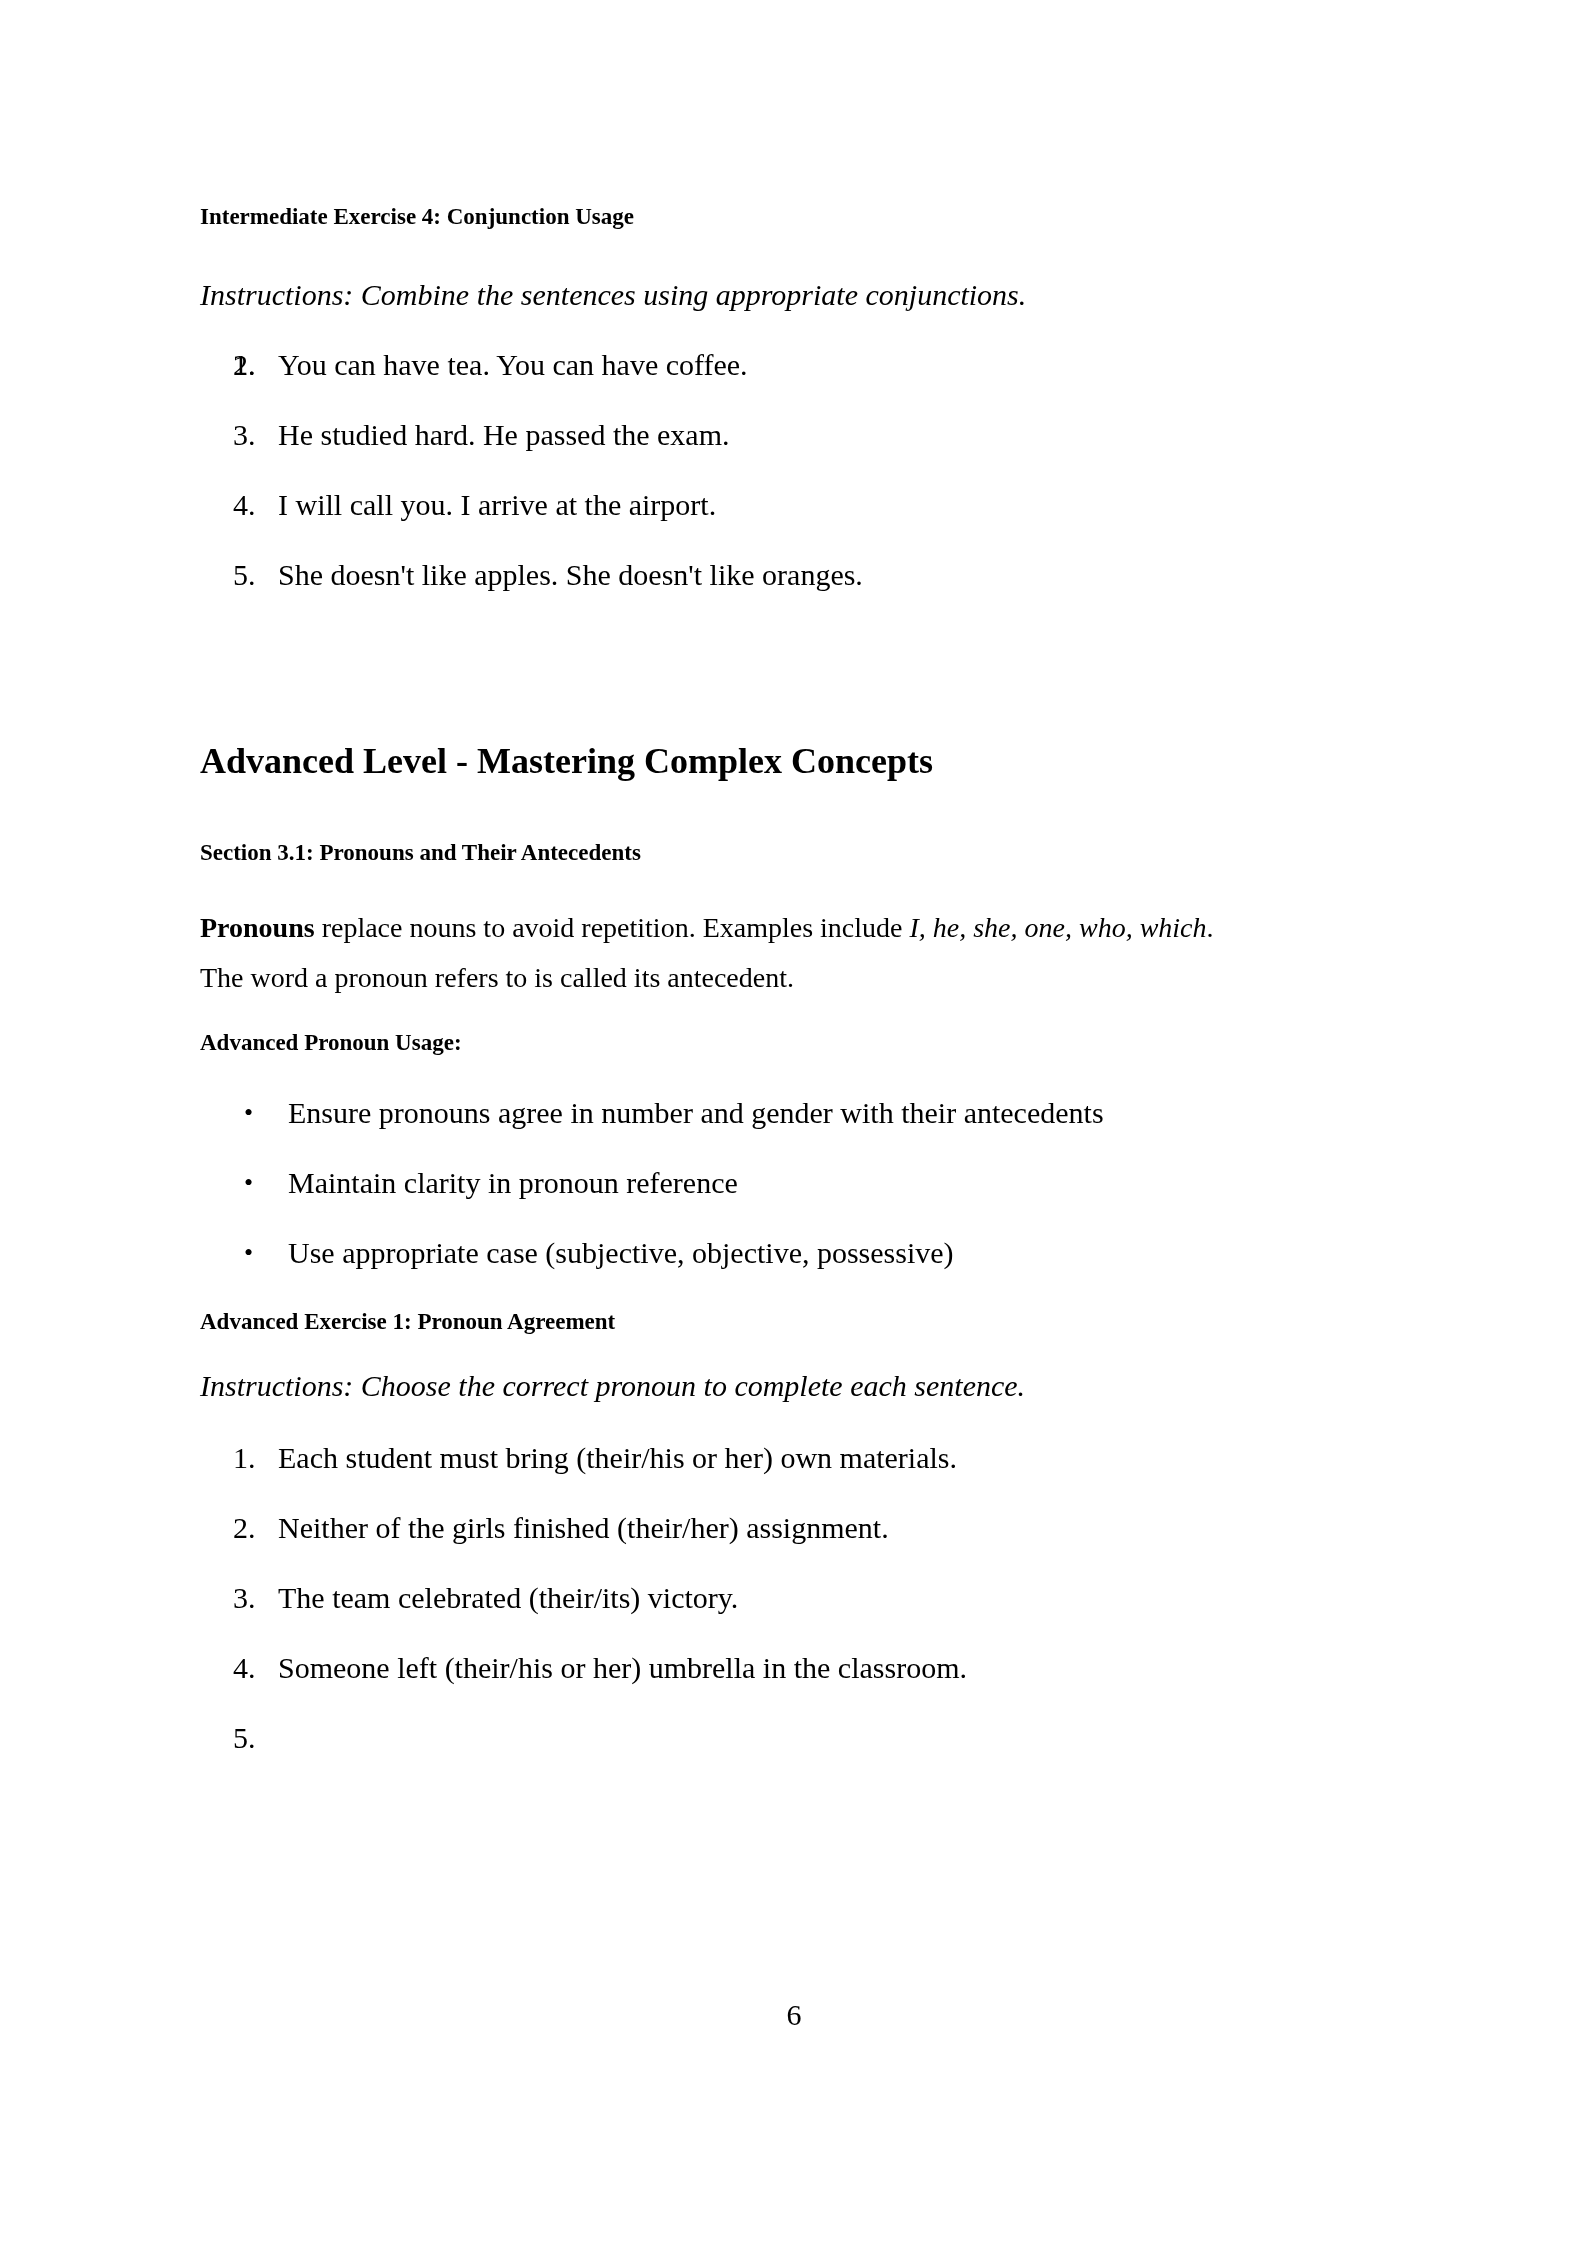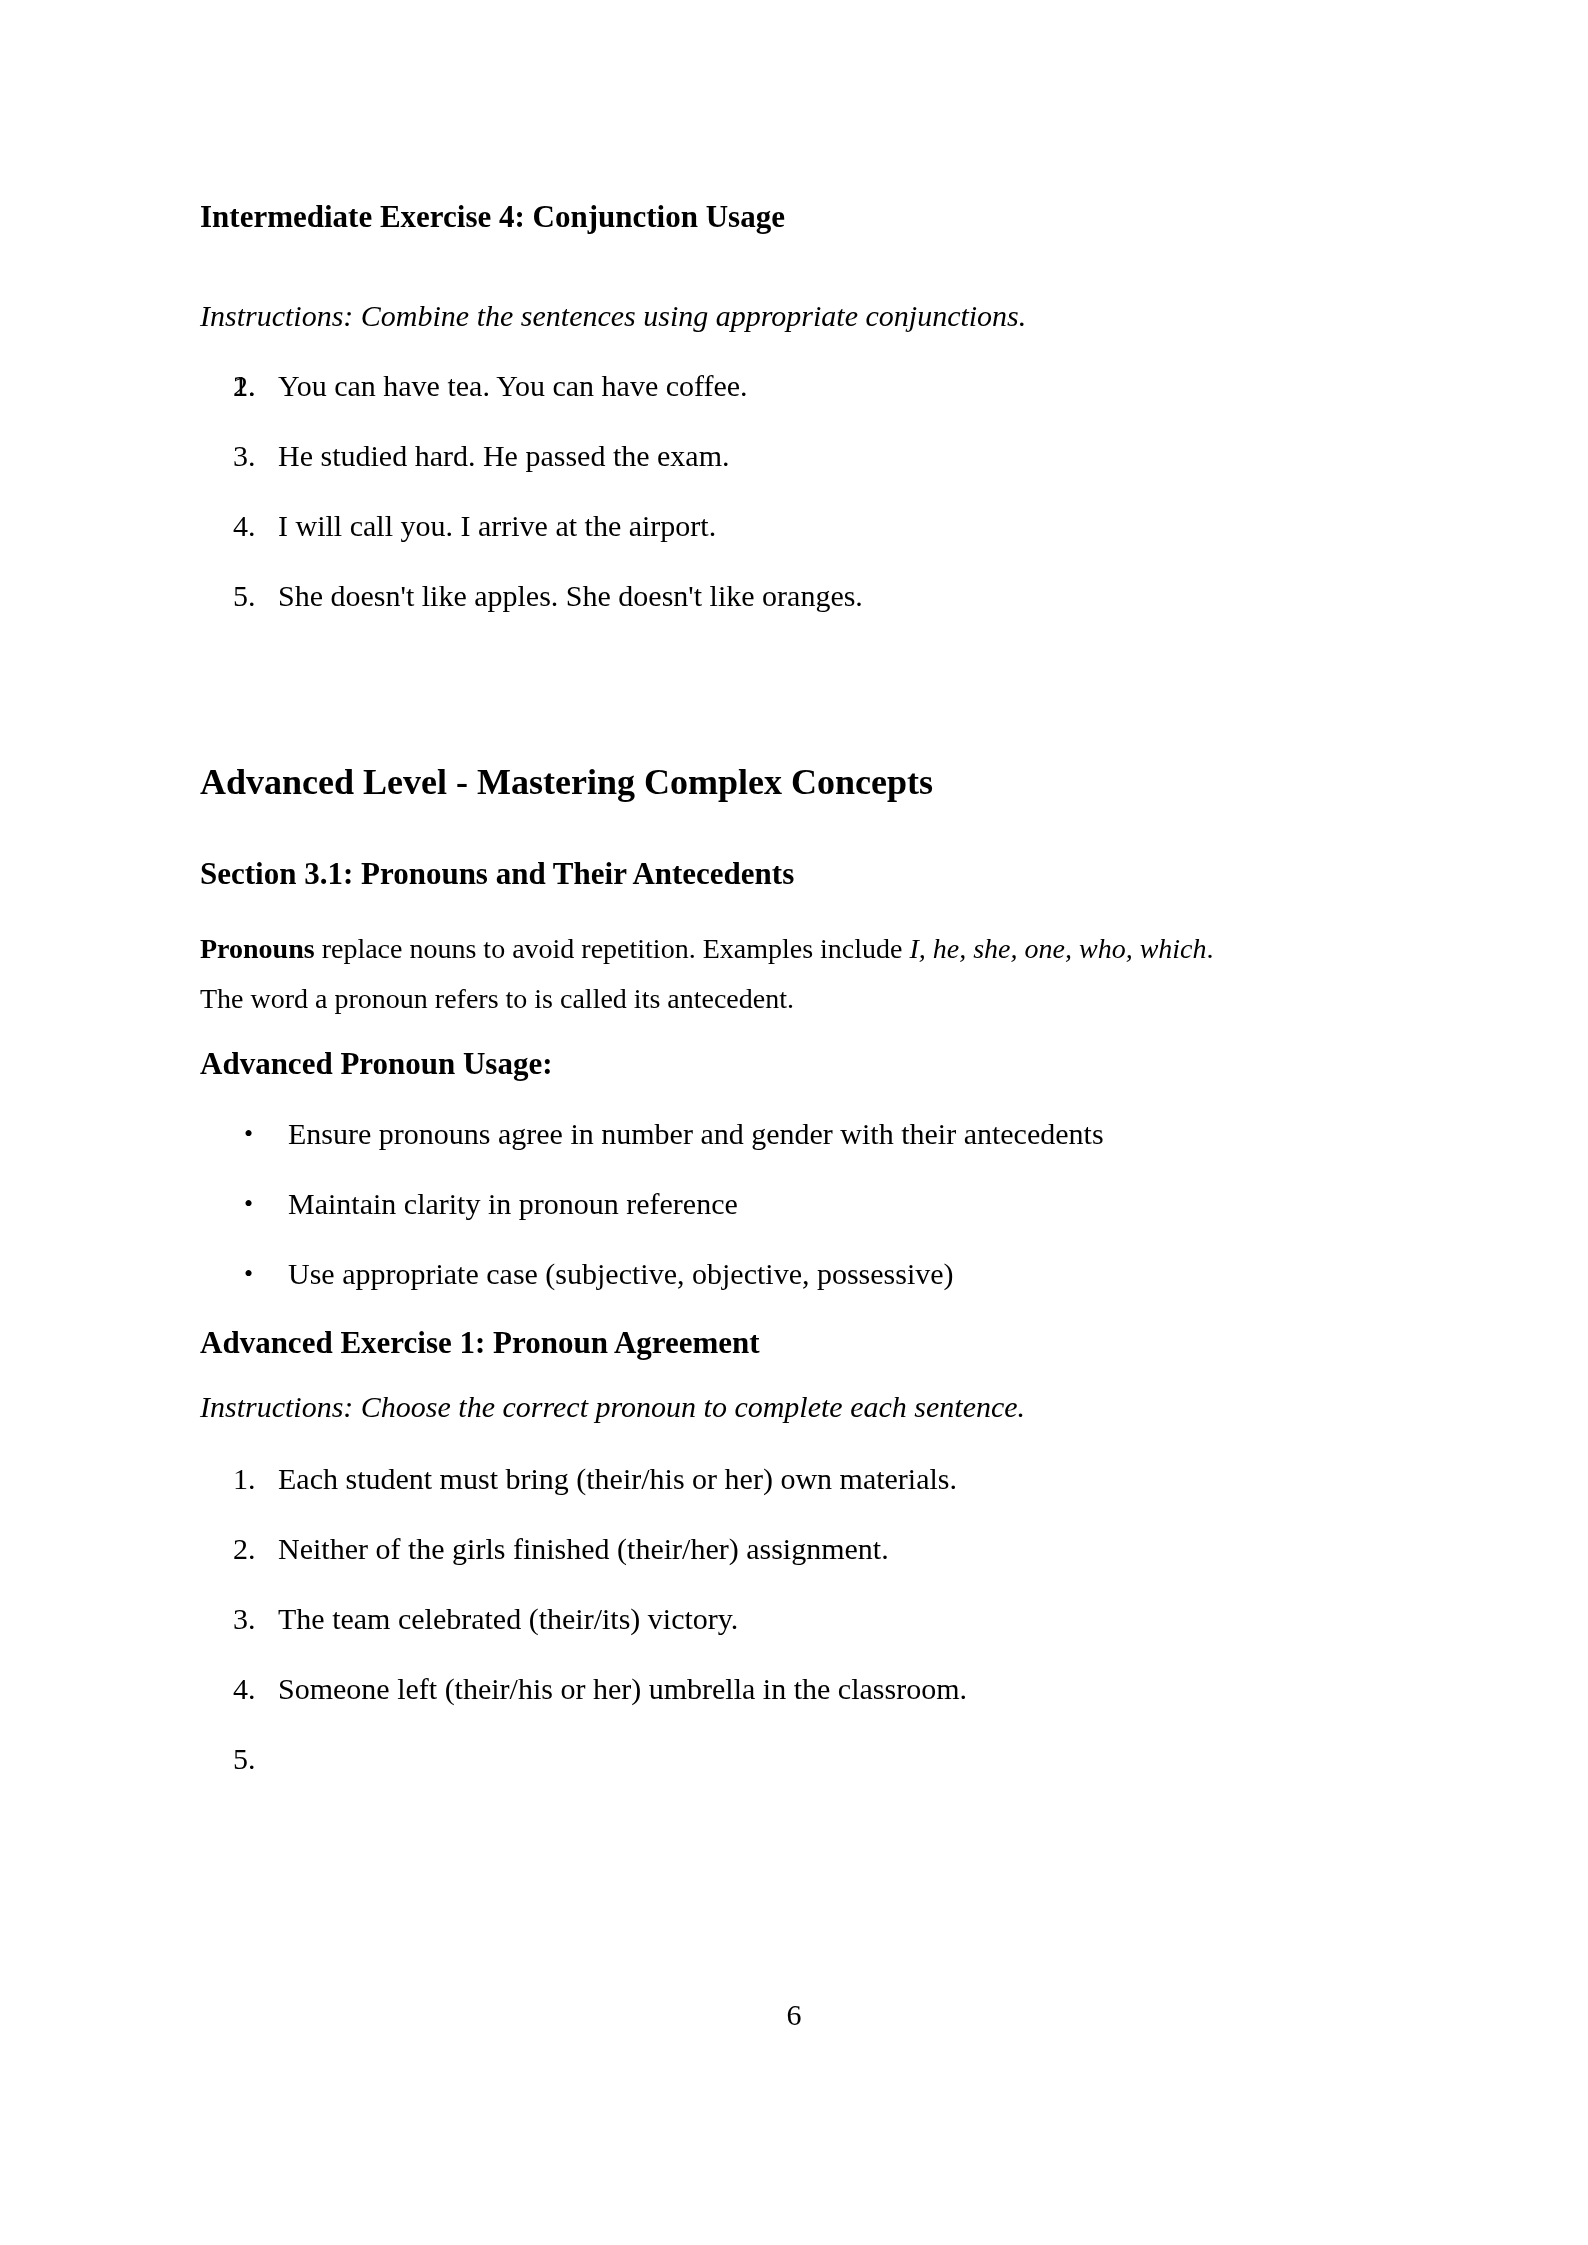--- a/index.html
+++ b/index.html
@@ -25,33 +25,33 @@
   }
   h1, h2, h3, p, ol, ul { margin: 0; padding: 0; }
 
   .heading-lg {
     font-size: 36px;
     font-weight: bold;
     line-height: 52px;
     margin-top: 140px;
   }
   .heading-md {
-    font-size: 31px;
+    font-size: 23px;
     font-weight: bold;
     line-height: 38px;
   }
   .heading-section   { margin-top: 47px; }
   .heading-usage     { margin-top: 21px; }
   .heading-exercise1 { margin-top: 0px; }
 
   .instructions {
     font-size: 30px;
     font-style: italic;
     line-height: 40px;
-    margin-top: 60px;
+    margin-top: 39px;
   }
   .instructions-2 { margin-top: 25px; }
 
   .body-par {
     font-size: 28px;
     line-height: 50px;
     margin-top: 31px;
   }
   .seg-bold   { font-weight: bold; }
   .seg-italic { font-style: italic; }

